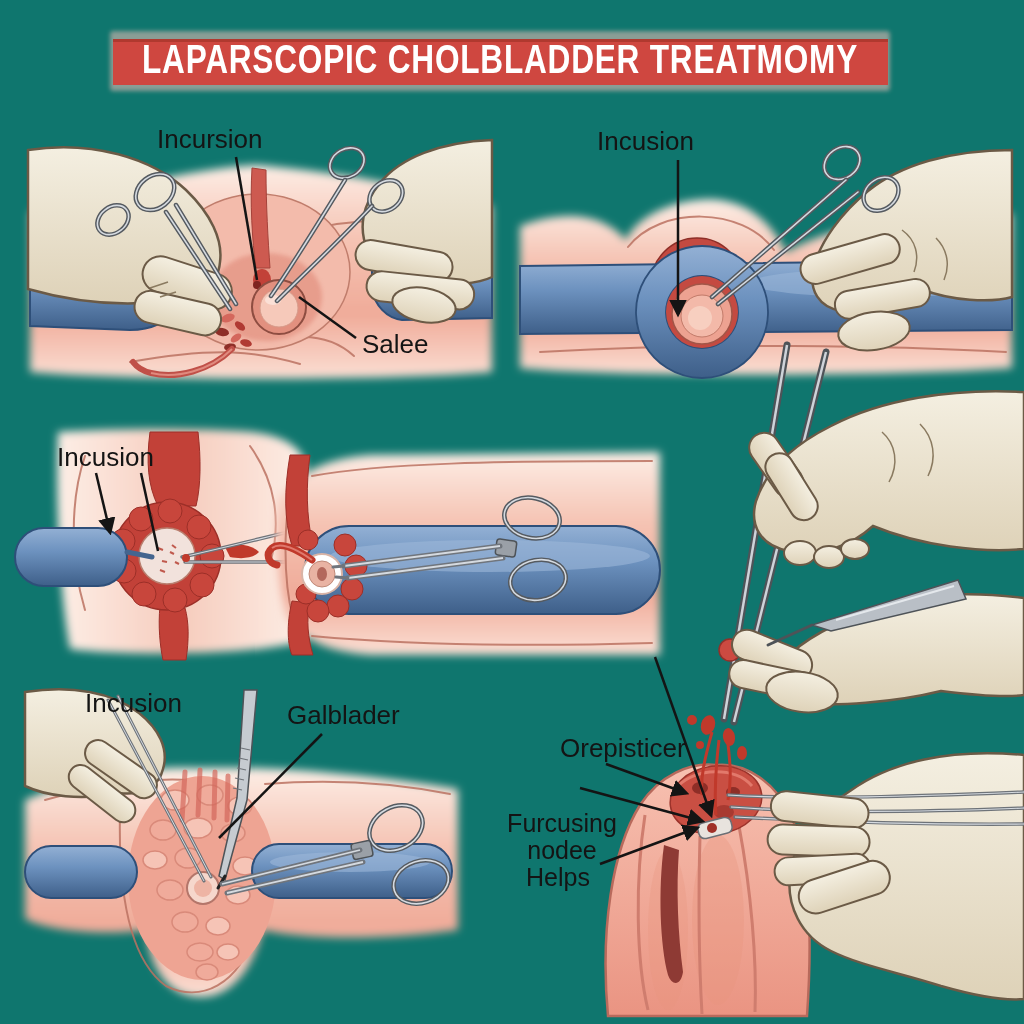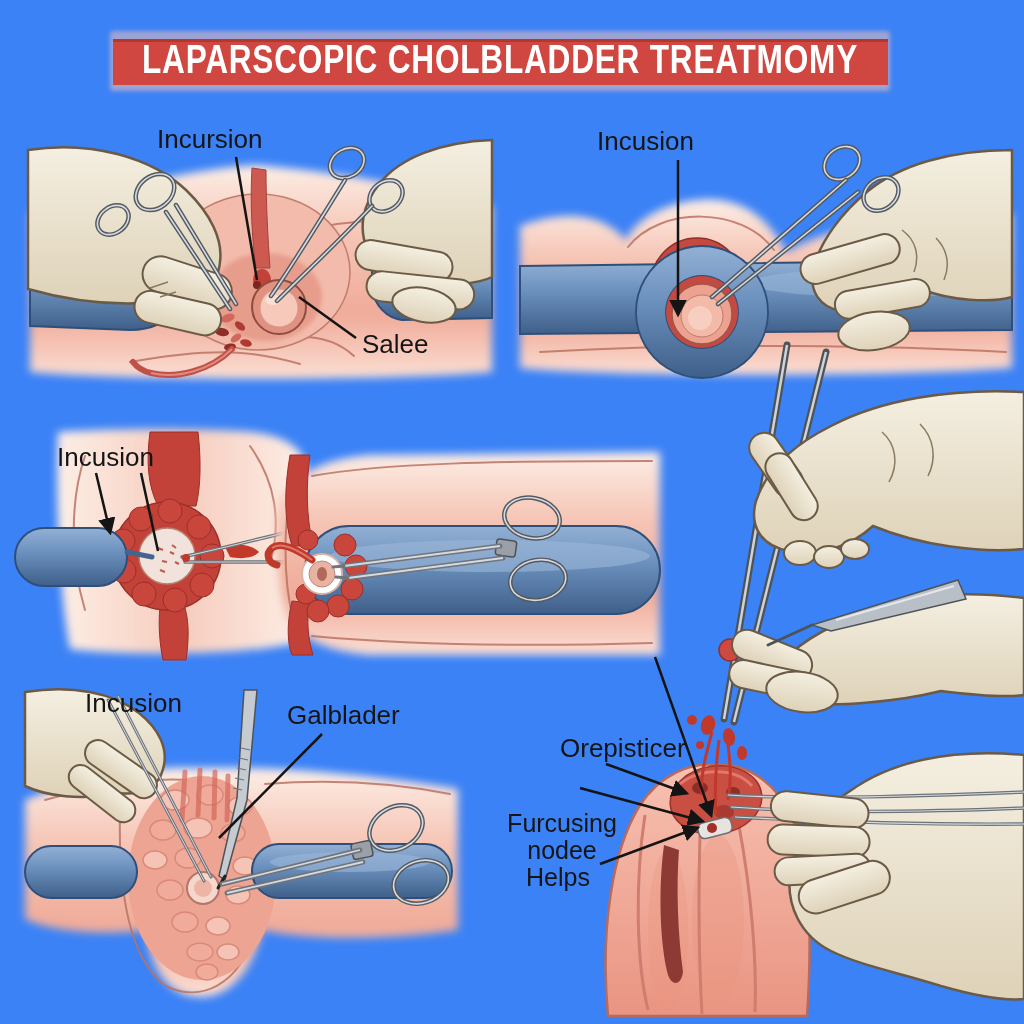--- a/index.html
+++ b/index.html
@@ -1,16 +1,16 @@
 <!DOCTYPE html>
 <html><head>
 <meta charset="utf-8">
 <style>
   html,body{margin:0;padding:0;background:#ffffff;}
-  .stage{position:relative;width:1024px;height:1024px;background:#3b82f6;overflow:hidden;}
+  .stage{position:relative;width:1024px;height:1024px;background:#0f766e;overflow:hidden;}
   svg{display:block;}
   .lbl{font-family:"Liberation Sans",sans-serif;font-size:26px;fill:#141414;}
   .lbl-small{font-family:"Liberation Sans",sans-serif;font-size:25px;fill:#141414;}
   .title-text{font-family:"Liberation Sans",sans-serif;font-size:41px;font-weight:bold;letter-spacing:1px;}
   .leader{stroke:#141414;stroke-width:2.5;fill:none;}
   .steel{stroke:#555a60;stroke-width:4.5;fill:none;stroke-linecap:round;}
   .steel-core{stroke:#d5dae0;stroke-width:1.6;fill:none;stroke-linecap:round;}
   .contour{stroke:#bb7262;stroke-width:2;fill:none;stroke-linecap:round;opacity:.85;}
 </style>
 </head>

